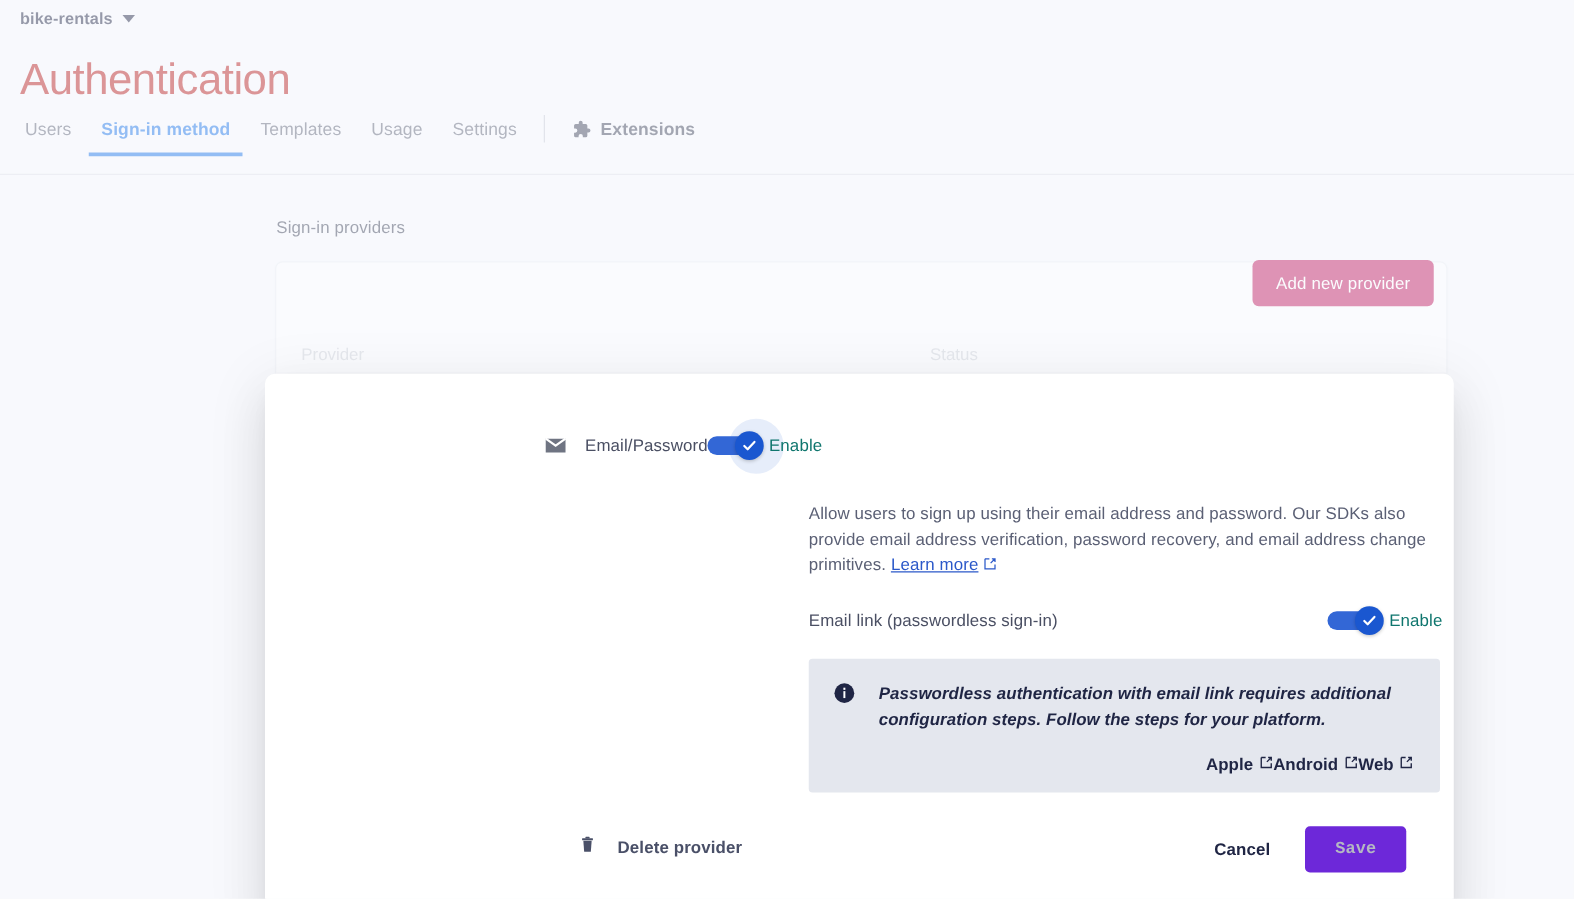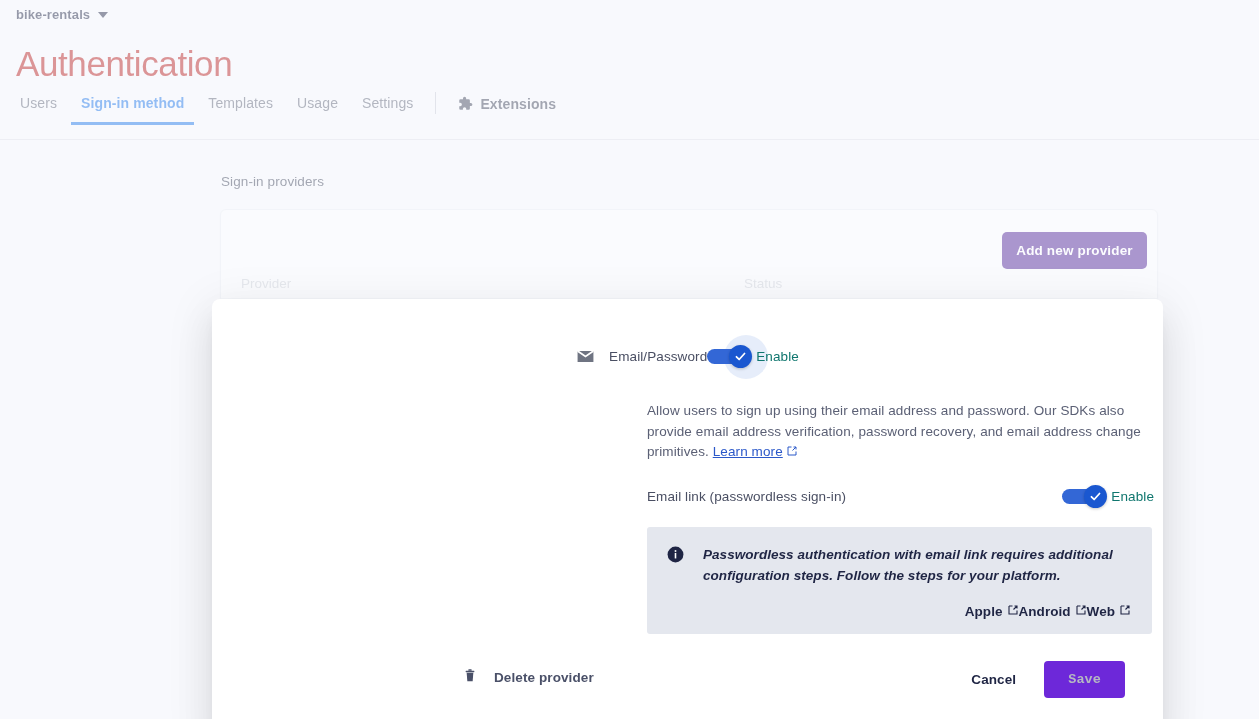--- a/index.html
+++ b/index.html
@@ -82,21 +82,21 @@
     background: #1a73e8;
   }
   .tab-sep {
     width: 1px;
     height: 22px;
     background: #c8cbd6;
     margin: 0 10px;
     align-self: flex-start;
     margin-top: -4px;
   }
-  .tab.with-icon { display: flex; align-items: center; gap: 7px; color:#3c4257; font-weight:bold;}
+  .tab.with-icon { display: flex; align-items: flex-start; gap: 7px; color:#3c4257; font-weight:bold;}
   .ext-icon { display:inline-block; width:15px; height:15px; }
 
   
   .page-content {
     position: absolute;
     top: 140px;
     left: 0; right: 0; bottom: 0;
   }
   .section-label {
     position: absolute;
@@ -112,29 +112,29 @@
     left: 220px;
     width: 938px;
     height: 300px;
     background: #fdfdfe;
     border: 1px solid #eceef3;
     border-radius: 6px;
     box-shadow: 0 1px 2px rgba(60,64,67,0.04);
   }
   .add-provider-btn {
     position: absolute;
-    top: 92px;
+    top: 68px;
     left: 1002px;
     width: 145px;
     height: 37px;
     border-radius: 5px;
-    background: #4c1d95;
+    background: #be185d;
     color: #ffffff;
     font-size: 13.5px;
-    font-weight: bold;
+    font-weight: normal;
     display: flex;
     align-items: center;
     justify-content: center;
     cursor: pointer;
     letter-spacing: 0.15px;
     border: none;
     font-family: inherit;
   }
   .col-head {
     position: absolute;
@@ -180,21 +180,21 @@
 
   .row {
     position: absolute;
     display: flex;
     align-items: center;
   }
   .provider-row {
     left: 223px;
     top: 48px;
     width: 505px;
-    justify-content: center;
+    justify-content: flex-start;
   }
   .provider-left {
     display: flex;
     align-items: center;
     gap: 14px;
   }
   .mail-icon { width: 19px; height: 19px; display: block; }
   .provider-name {
     font-size: 13.5px;
     color: #4a4f63;

